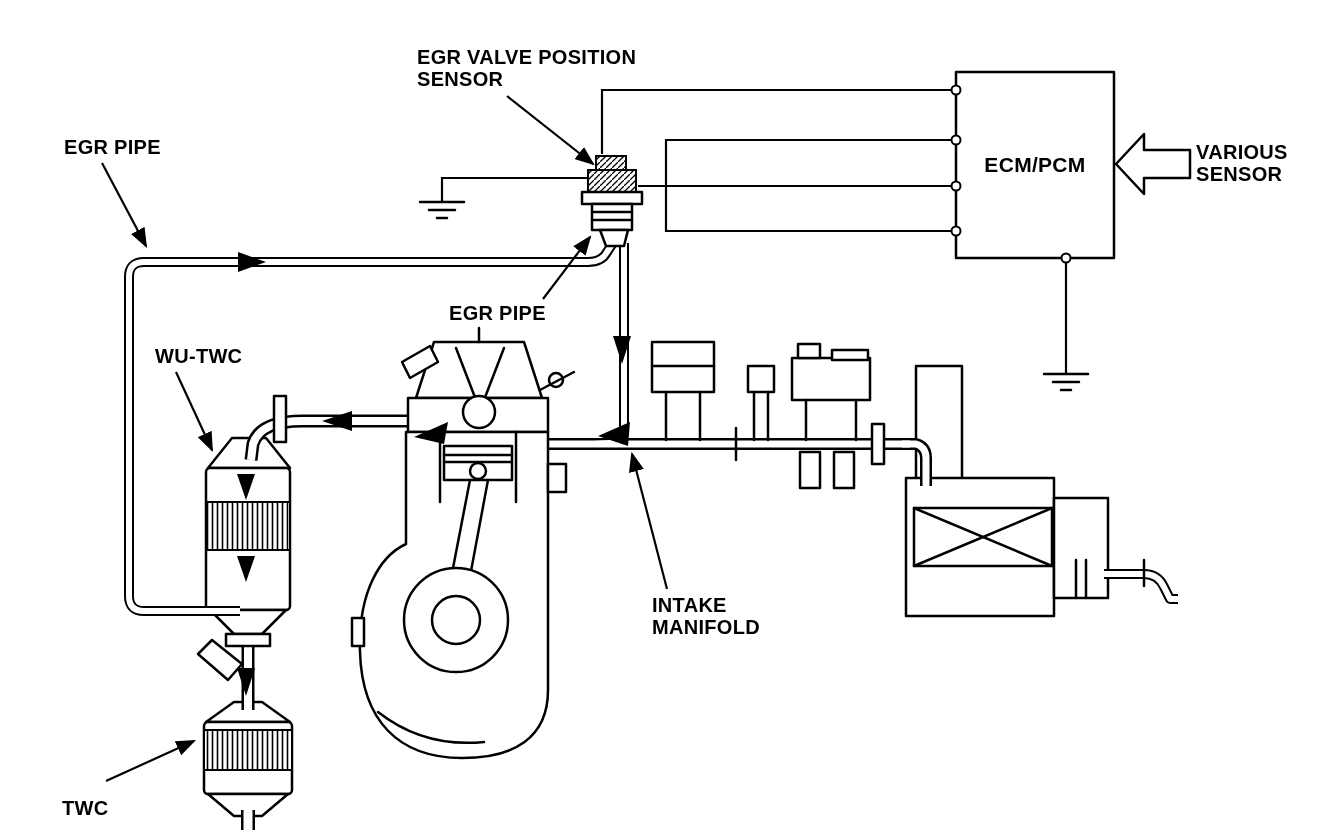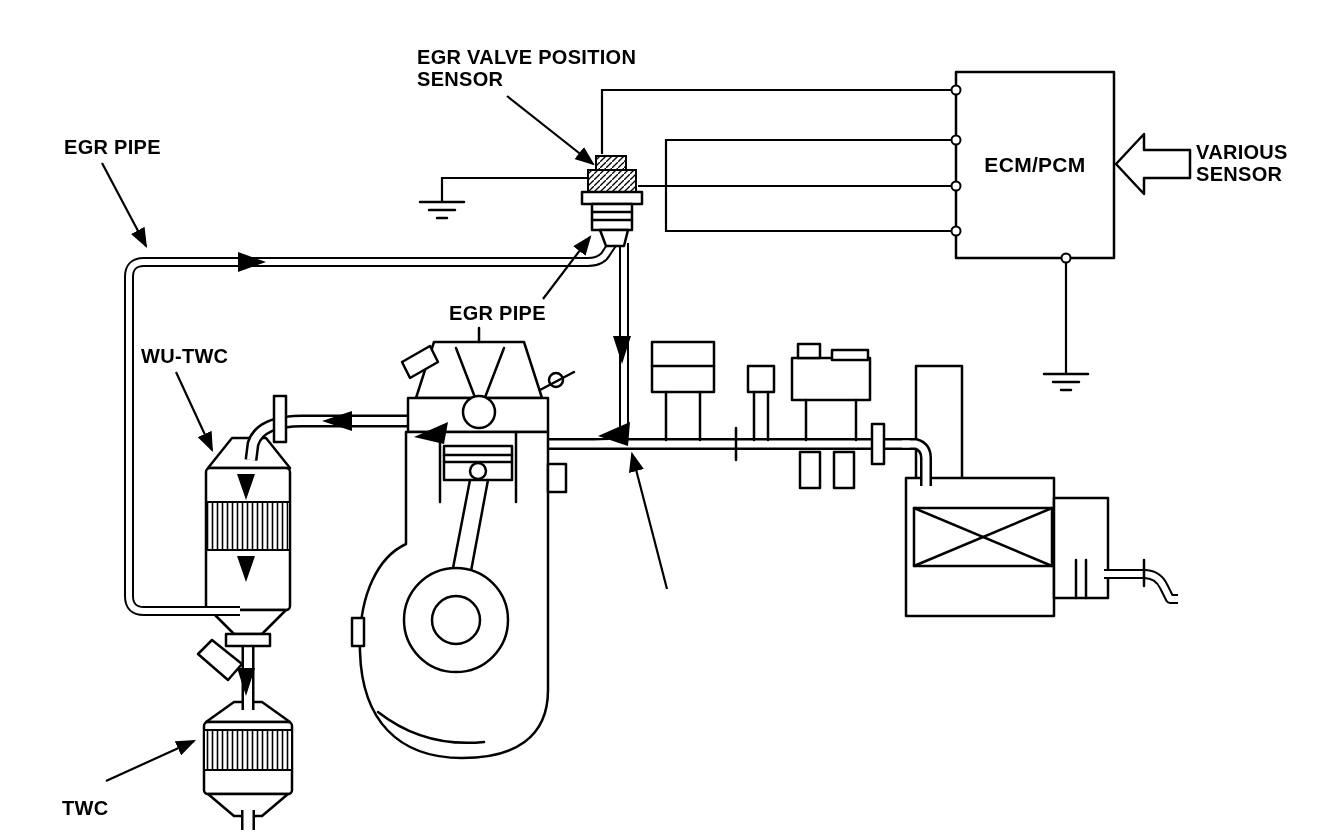--- a/index.html
+++ b/index.html
@@ -208,18 +208,22 @@
 
 <div class="lbl" style="left:1196px;top:141px;">
   <div>VARIOUS</div>
   <div>SENSOR</div>
 </div>
 
 <div class="lbl" style="left:64px;top:136px;">EGR PIPE</div>
 
 <div class="lbl" style="left:449px;top:302px;">EGR PIPE</div>
 
-<div class="lbl" style="left:141px;top:345px;">WU-TWC</div>
-
+<div class="lbl" style="left:155px;top:345px;">WU-TWC</div>
+
+<div class="lbl" style="left:652px;top:594px;">
+  <div>INTAKE</div>
+  <div>MANIFOLD</div>
+</div>
 
 <div class="lbl" style="left:62px;top:775px;margin-top:22px;">TWC</div>
 
 </div>
 
 </body></html>

